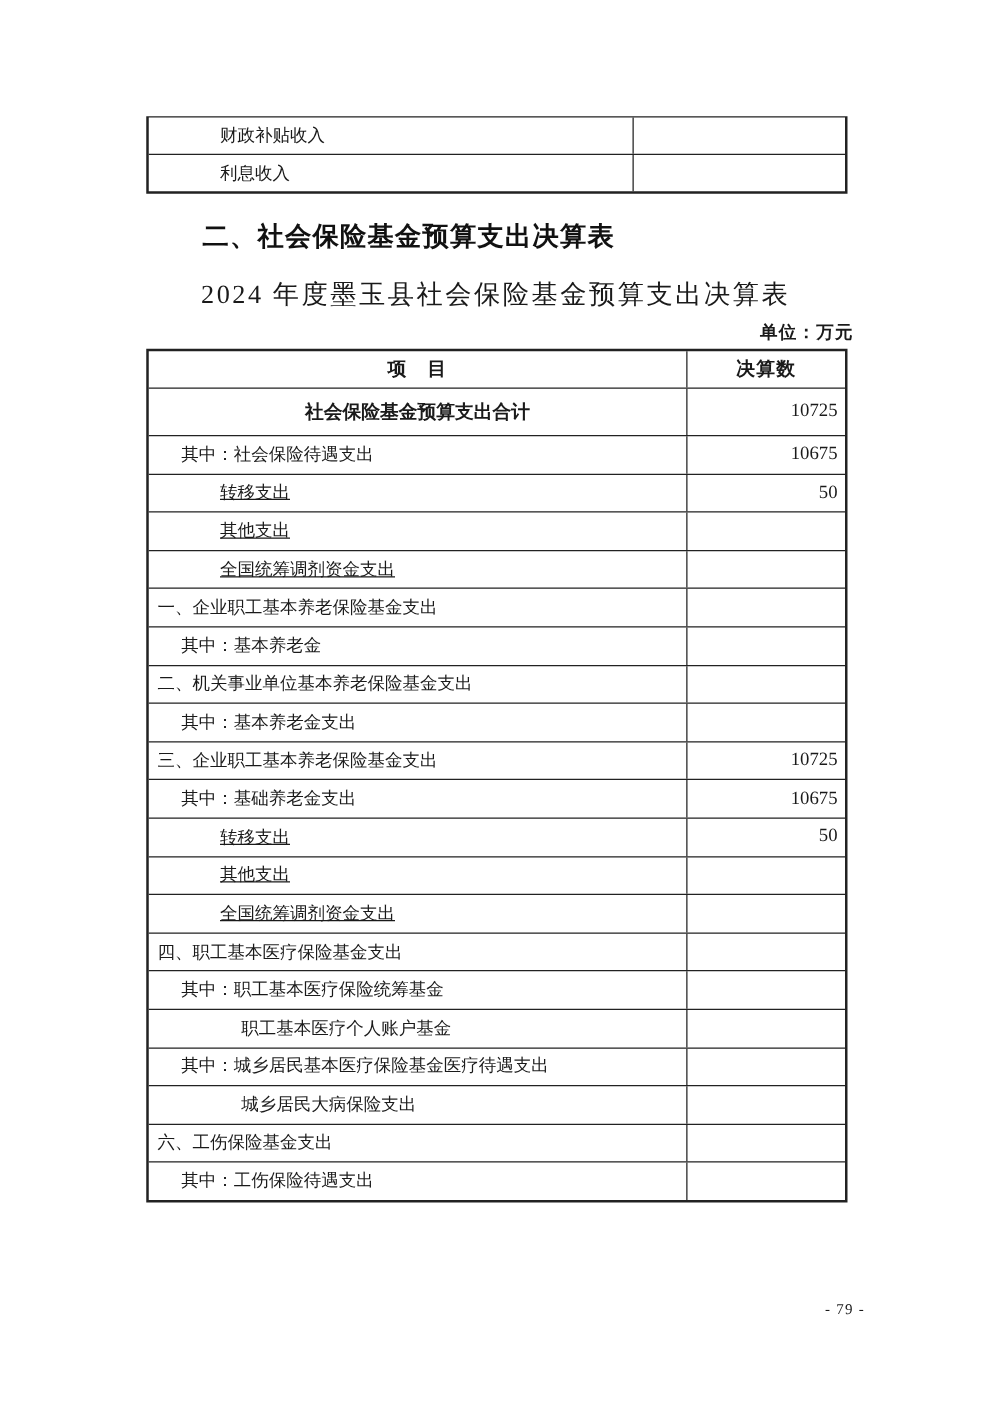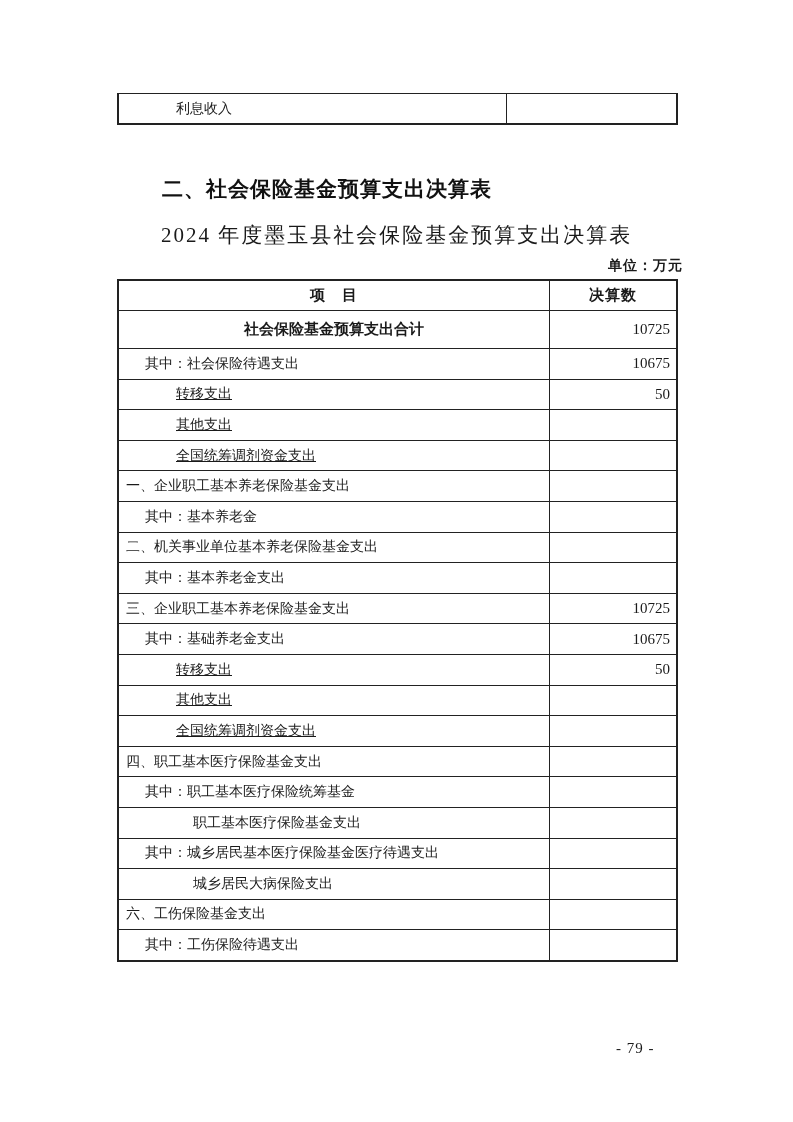--- a/index.html
+++ b/index.html
@@ -47,30 +47,34 @@
   .c2{flex:1;display:flex;align-items:center;justify-content:flex-end;
     padding-right:6px;box-sizing:border-box;font-size:15px;}
   .hdr .c1,.hdr .c2{justify-content:center;padding:0;font-weight:bold;font-size:15px;letter-spacing:1px;}
   .total .c1{justify-content:center;font-weight:bold;font-size:15px;padding-left:0;}
   .ind0{padding-left:7px;}
   .ind1{padding-left:26px;}
   .ind2{padding-left:57px;text-decoration:underline;}
   .ind3{padding-left:74px;}
 
   .pagenum{
-    position:absolute;left:616px;top:1040px;font-size:15px;letter-spacing:1px;
+    position:absolute;left:660px;top:1040px;font-size:12px;letter-spacing:1px;
   }
 </style>
 </head>
 <body>
 
 <div class="page">
 
   <div class="frag">
 
+  <div class="frow">
+        <div class="fc1">财政补贴收入</div>
+        <div class="fc2"></div>
+      </div>
       <div class="frow">
         <div class="fc1">利息收入</div>
         <div class="fc2"></div>
       </div>
     </div>
 
   <div class="heading">二、社会保险基金预算支出决算表</div>
 
   <div class="doc-title">2024 年度墨玉县社会保险基金预算支出决算表</div>
 
@@ -140,21 +144,21 @@
       </div>
       <div class="mrow">
         <div class="c1 ind0">四、职工基本医疗保险基金支出</div>
         <div class="c2"></div>
       </div>
       <div class="mrow">
         <div class="c1 ind1">其中：职工基本医疗保险统筹基金</div>
         <div class="c2"></div>
       </div>
       <div class="mrow">
-        <div class="c1 ind3">职工基本医疗保险基金支出</div>
+        <div class="c1 ind3">职工基本医疗个人账户基金</div>
         <div class="c2"></div>
       </div>
       <div class="mrow">
         <div class="c1 ind1">其中：城乡居民基本医疗保险基金医疗待遇支出</div>
         <div class="c2"></div>
       </div>
       <div class="mrow">
         <div class="c1 ind3">城乡居民大病保险支出</div>
         <div class="c2"></div>
       </div>

